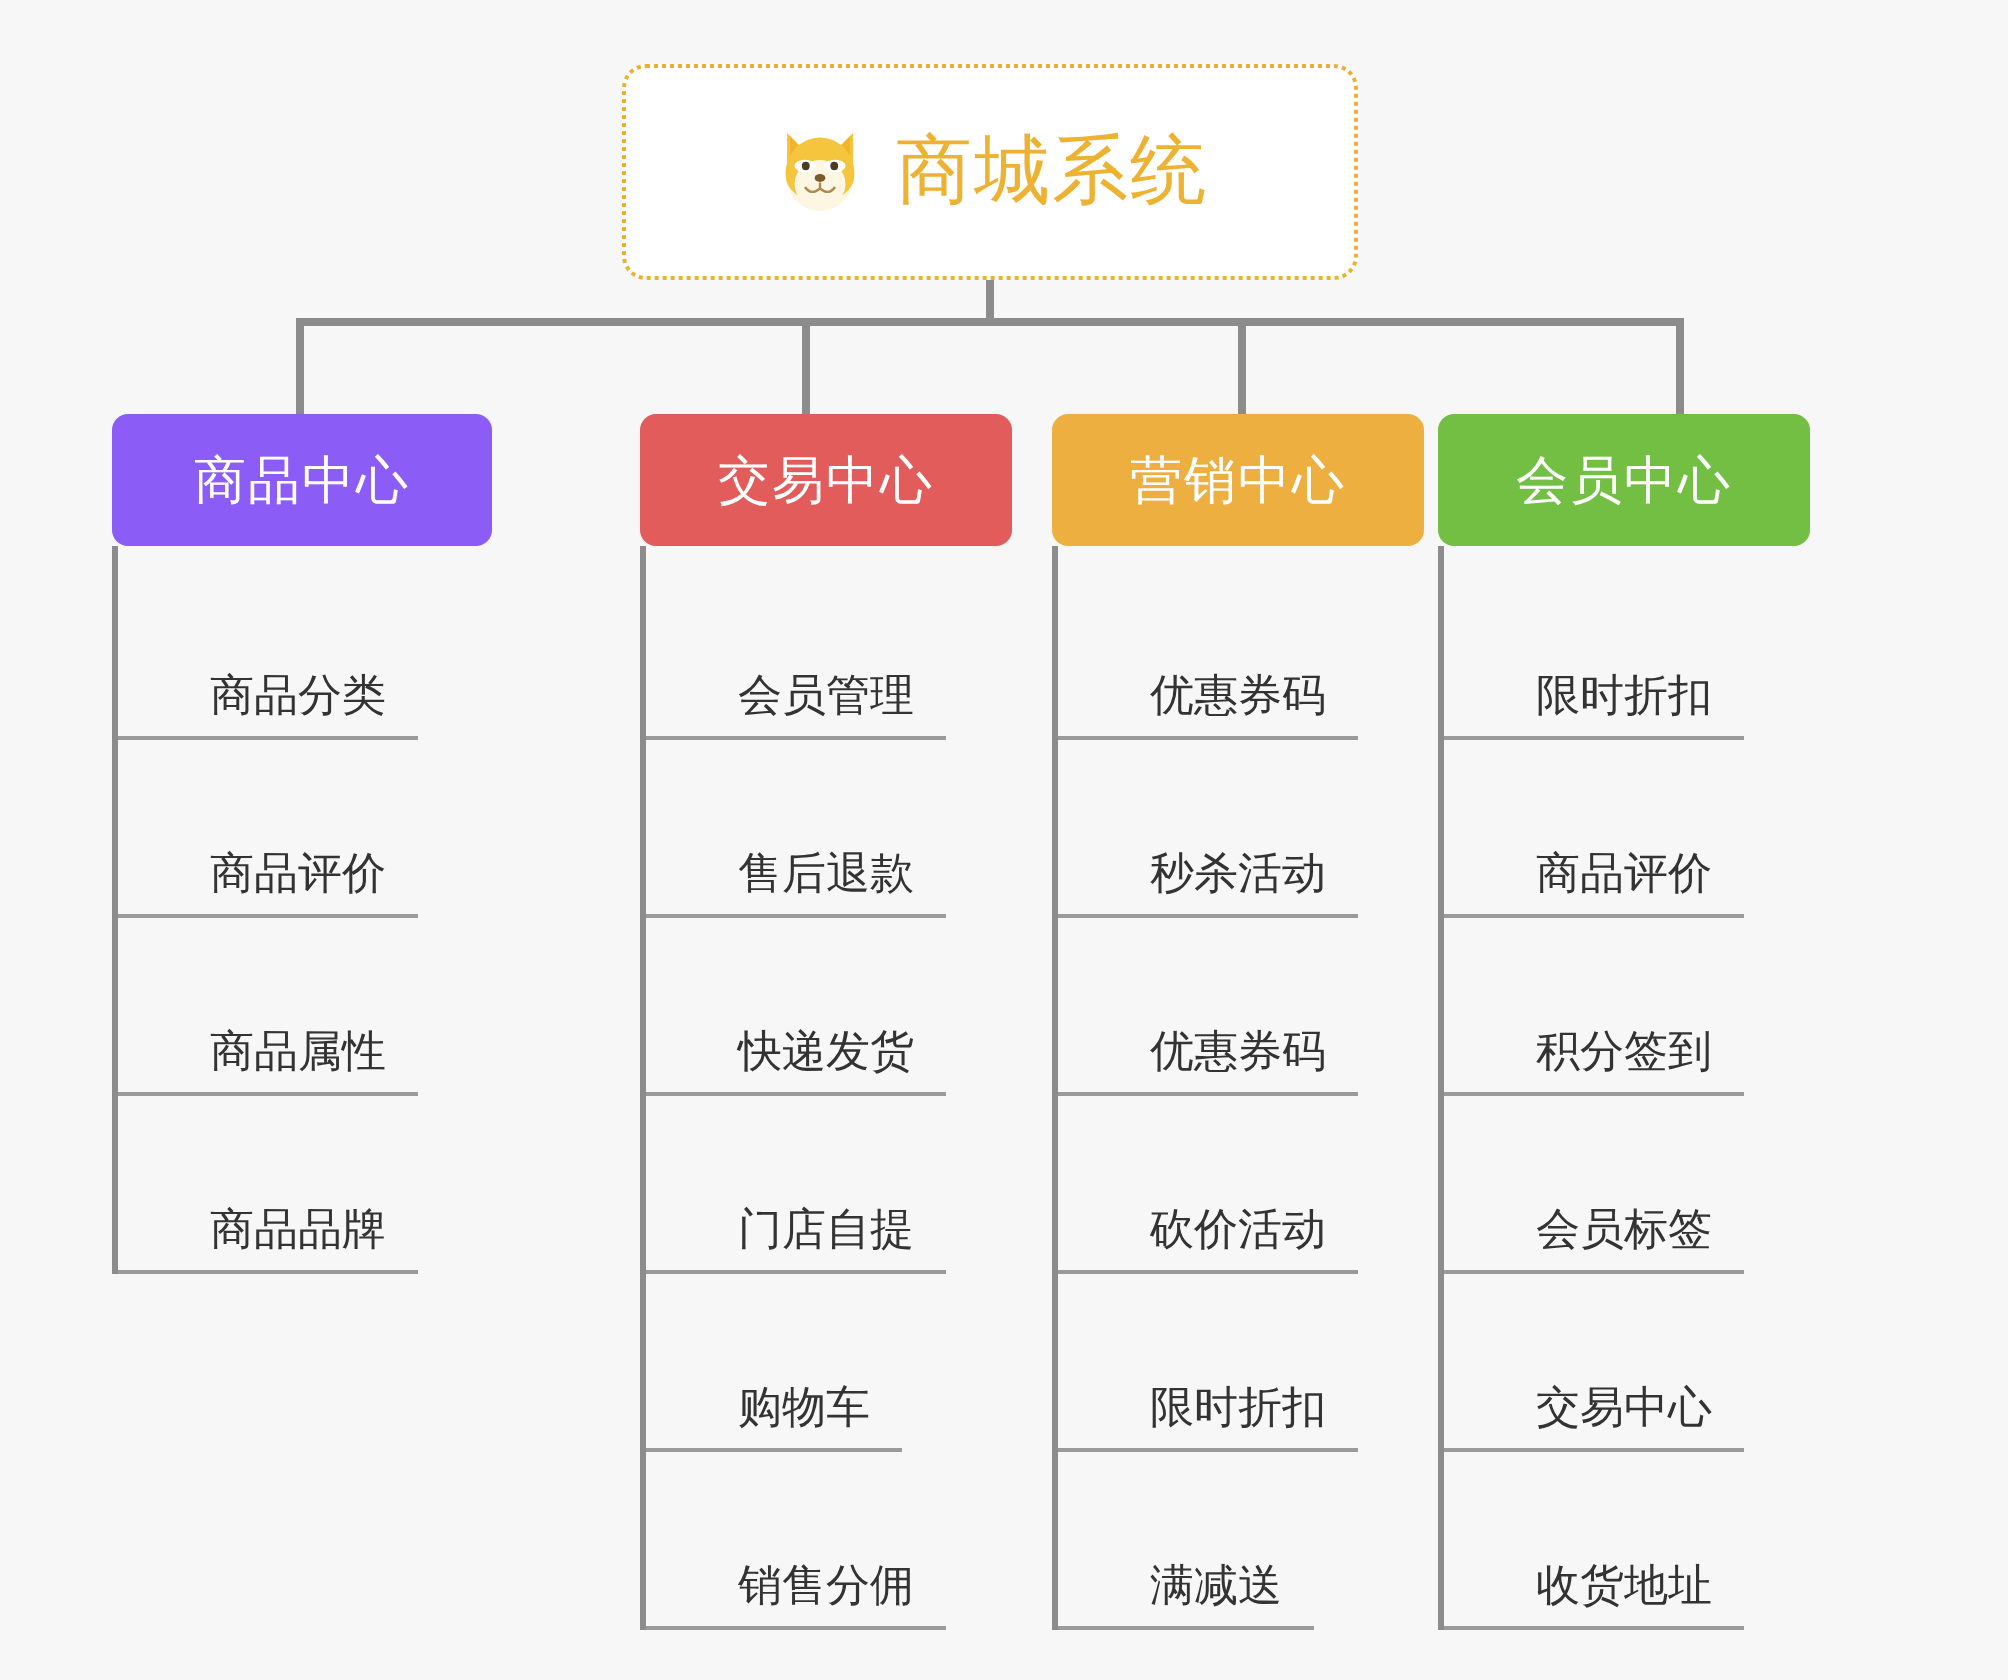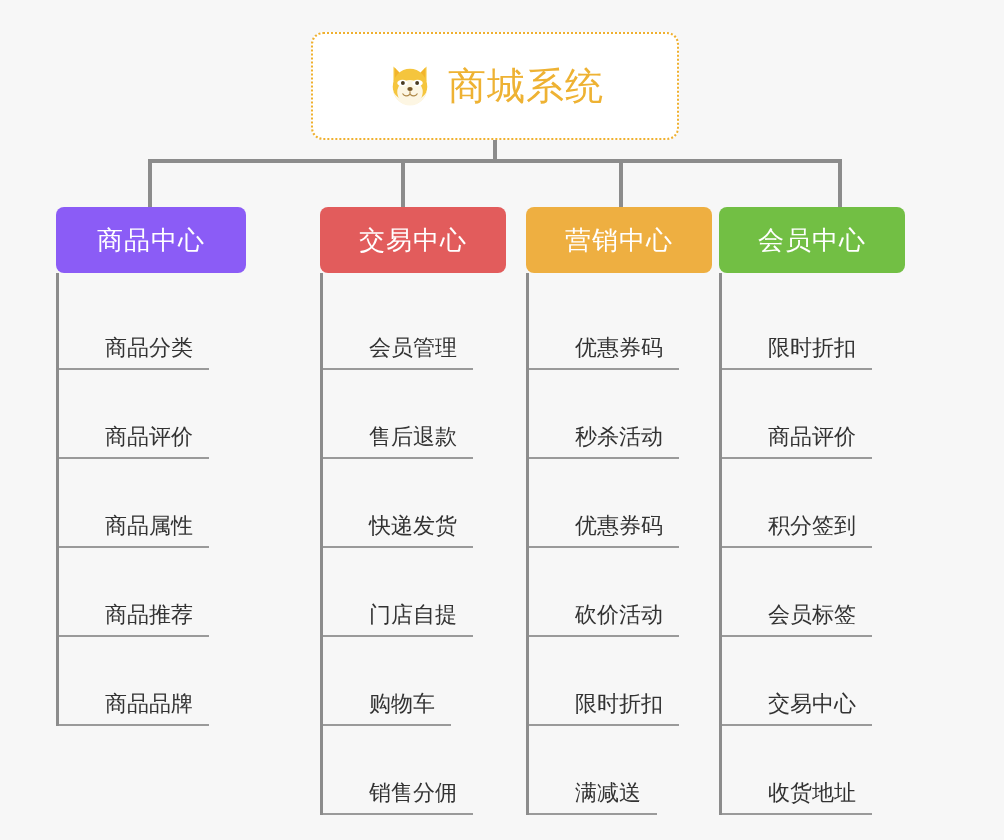--- a/index.html
+++ b/index.html
@@ -181,24 +181,20 @@
       </div>
       <div class="leaf-item">
         <span class="leaf-label">商品评价</span>
         <span class="leaf-underline" style="width: 150px;"></span>
       </div>
       <div class="leaf-item">
         <span class="leaf-label">商品属性</span>
         <span class="leaf-underline" style="width: 150px;"></span>
       </div>
       <div class="leaf-item">
-        <span class="leaf-label">商品推荐</span>
-        <span class="leaf-underline" style="width: 150px;"></span>
-      </div>
-      <div class="leaf-item">
         <span class="leaf-label">商品品牌</span>
         <span class="leaf-underline" style="width: 150px;"></span>
       </div>
     </div>
   </div>
 
   <div class="branch b1">
     <div class="cat-box" style="background: rgb(226, 92, 92);">
       <span class="cat-label">交易中心</span>
     </div>

